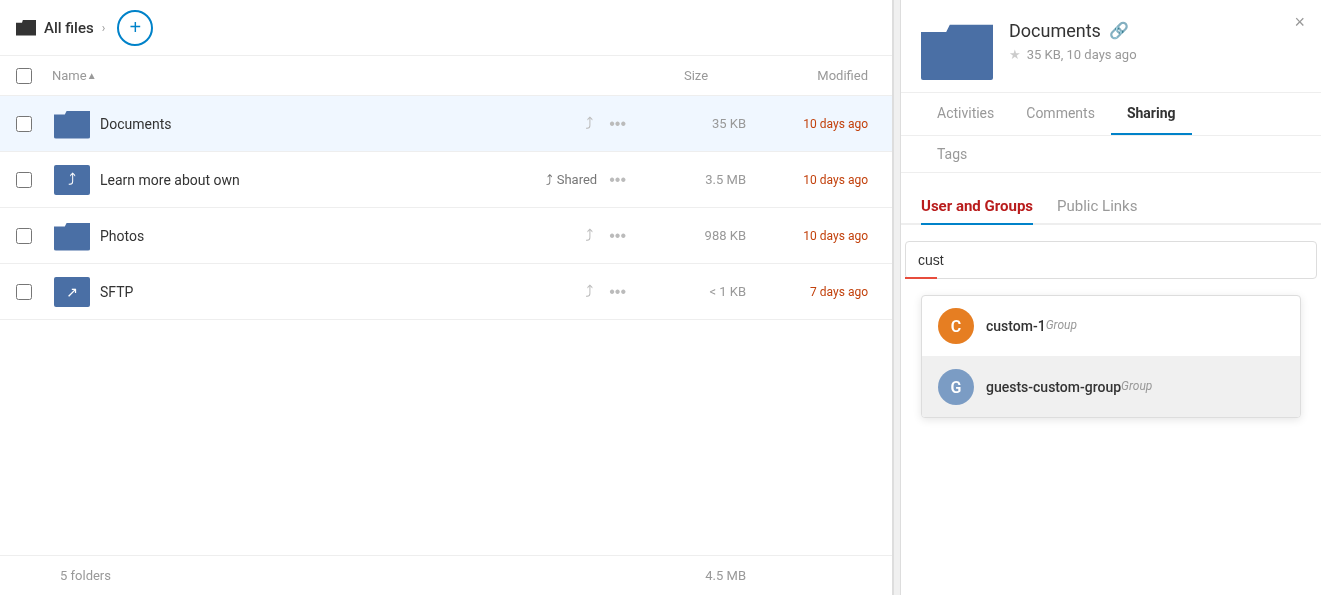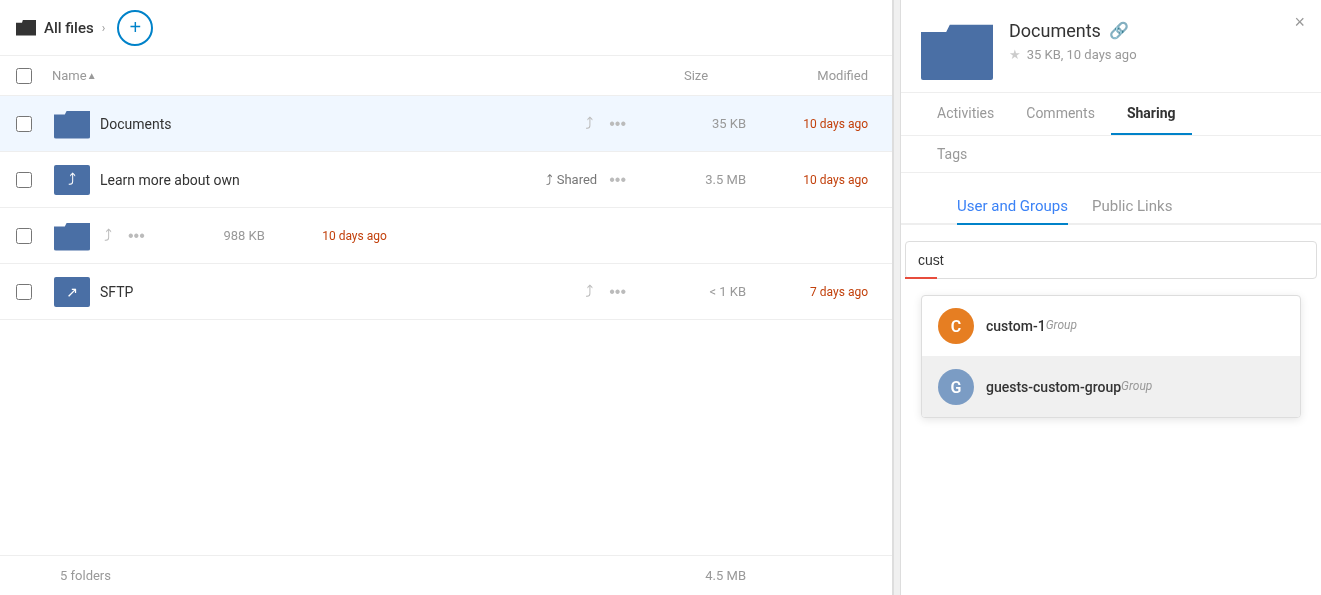--- a/index.html
+++ b/index.html
@@ -60,21 +60,21 @@
 
     .tabs-row { display: flex; border-bottom: 1px solid #eee; padding: 0 20px; }
     .tab { padding: 12px 16px; color: #999; cursor: pointer; font-size: 14px; border-bottom: 2px solid transparent; }
     .tab.active { color: #333; font-weight: 700; border-bottom: 2px solid #0082c9; }
 
     .sub-tabs-row { display: flex; border-bottom: 1px solid #eee; padding: 0 20px; }
     .sub-tab { padding: 10px 16px; color: #999; cursor: pointer; font-size: 14px; }
 
     .sharing-tabs { display: flex; padding: 16px 20px 0; border-bottom: 2px solid #eee; }
     .sharing-tab { padding: 8px 0; margin-right: 24px; font-size: 15px; color: #999; cursor: pointer; border-bottom: 2px solid transparent; margin-bottom: -2px; }
-    .sharing-tab.active { color: #3b82f6; font-weight: 400; border-bottom: 2px solid #0082c9; margin-left: 36px; }
+    .sharing-tab.active { color: #b91c1c; font-weight: 700; border-bottom: 2px solid #0082c9; }
 
     .search-section { padding: 16px 4px; position: relative; }
     .search-input-wrap { position: relative; display: flex; align-items: center; }
     .search-input { width: 100%; border: 1px solid #ddd; border-radius: 4px; padding: 10px 40px 10px 12px; font-size: 14px; color: #333; outline: none; }
     .search-underline { position: absolute; bottom: 0; left: 0; width: 32px; height: 2px; background: #e74c3c; }
 
     .dropdown { background: white; border: 1px solid #ddd; border-radius: 4px; margin: 0 20px; box-shadow: 0 2px 8px rgba(0,0,0,0.1); overflow: hidden; }
     .dropdown-item { display: flex; align-items: center; padding: 12px 16px; cursor: pointer; border-bottom: 1px solid #f0f0f0; }
     .dropdown-item:last-child { border-bottom: none; }
     .dropdown-item.hovered { background: #f0f0f0; }
@@ -150,20 +150,21 @@
       <div class="col-modified-val">10 days ago</div>
     </div>
 
     <div class="file-row">
       <div class="col-check">
           <input type="checkbox" class="checkbox-input" style="">
         </div>
       <div class="file-icon">
         <div class="folder-icon"></div>
       </div>
+      <div class="file-name">Photos</div>
       <div class="file-actions">
         <button class="action-btn">⤴</button>
         <button class="action-btn">•••</button>
       </div>
       <div class="col-size-val">988 KB</div>
       <div class="col-modified-val">10 days ago</div>
     </div>
 
     <div class="file-row">
       <div class="col-check">

